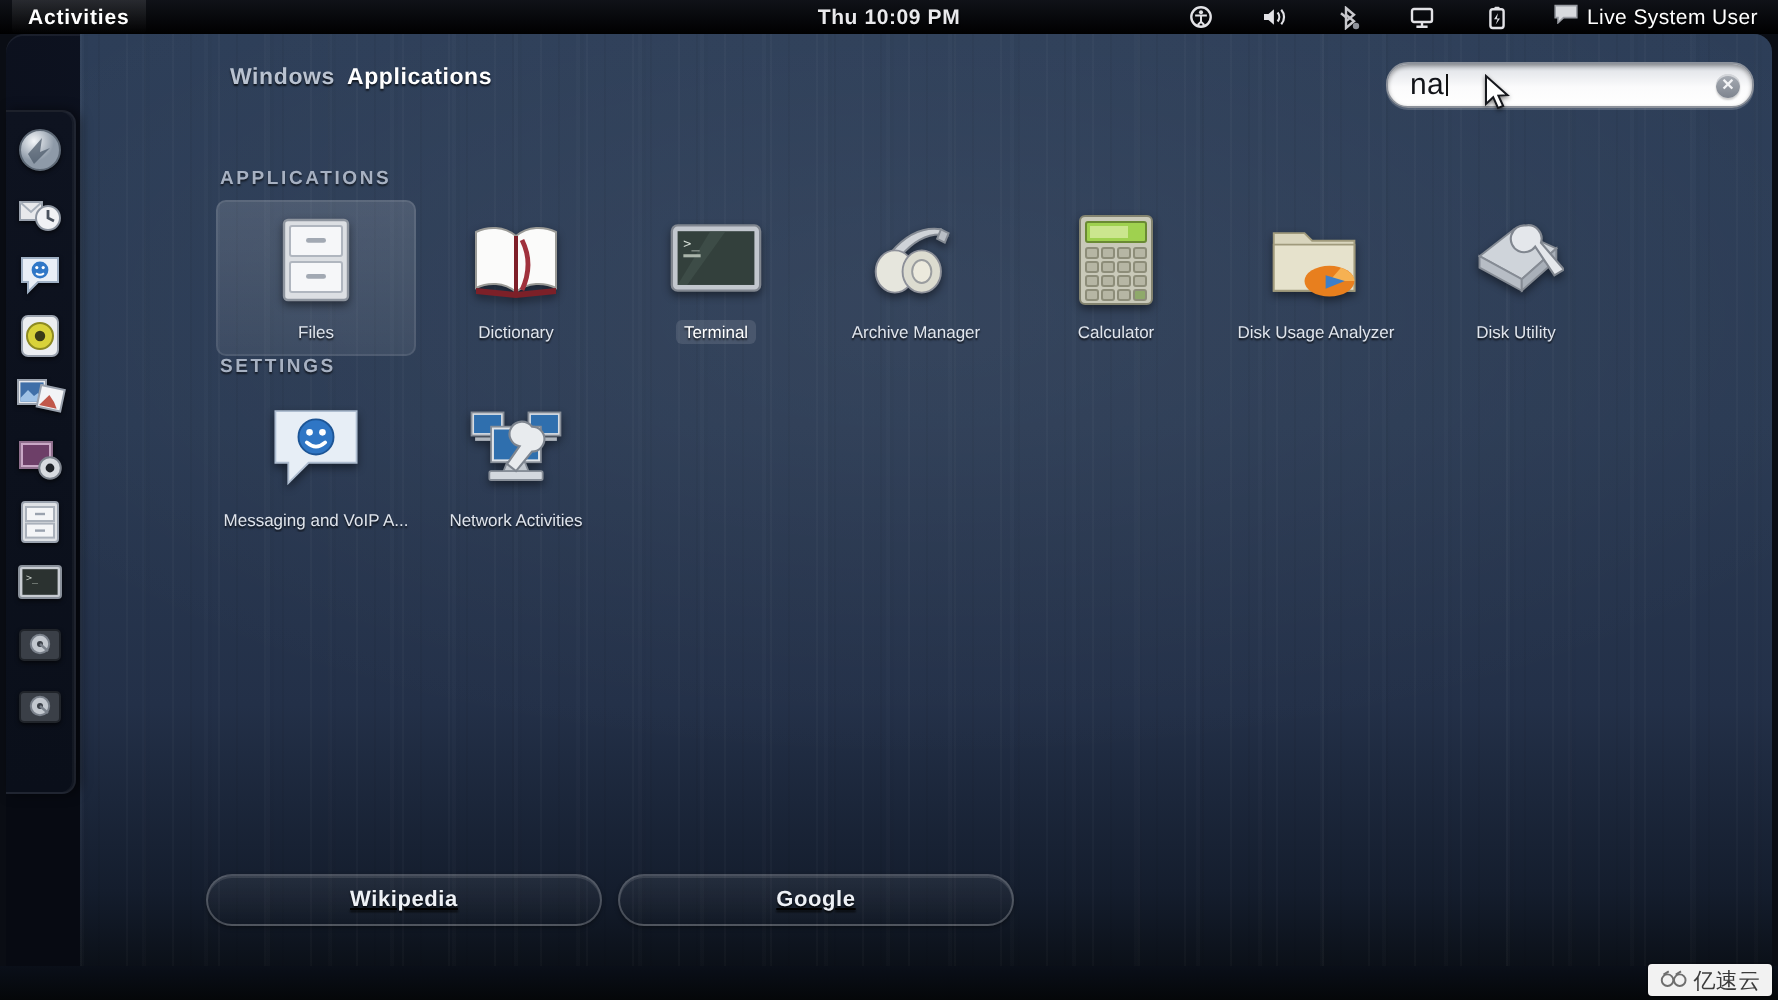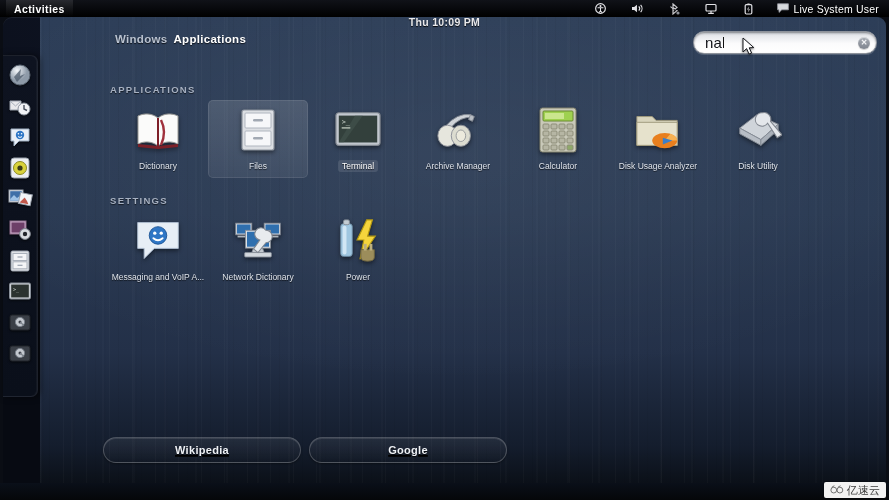--- a/index.html
+++ b/index.html
@@ -53,21 +53,20 @@
   #clock {
     position: absolute;
     left: 0; right: 0; top: 0;
     height: 17px;
     display: flex; align-items: center; justify-content: center;
     font-size: 10.5px;
     color: #e9e9ec;
     font-weight: bold;
     letter-spacing: .3px;
     text-shadow: 0 1px 1px rgba(0,0,0,.9);
-    margin-top: 13px;
   }
   #tray {
     position: absolute;
     right: 4px; top: 0;
     height: 17px;
     display: flex; align-items: center; gap: 12px;
   }
   .tray-icon {
     width: 25px; height: 17px;
     display: flex; align-items: center; justify-content: center;
@@ -258,21 +257,21 @@
     overflow: hidden;
     text-overflow: ellipsis;
     text-shadow: 0 1px 1px rgba(0,0,0,.75);
     padding: 1px 4px;
     border-radius: 3px;
   }
   .app.label-hl .app-label {
     background: rgba(255,255,255,.11);
     color: #ffffff;
   }
-  #settings-section { margin-top: 17px; }
+  #settings-section { }
 
   
   #providers {
     position: absolute;
     left: 103px; top: 437px;
     display: flex;
     gap: 8px;
     z-index: 28;
     text-decoration: underline;
   }
@@ -429,44 +428,44 @@
   <svg id="cursor" width="13" height="19" viewBox="0 0 13 19">
     <path d="M1 1 L1 15 L4.6 11.6 L7 17 L9.6 16 L7.2 10.8 L11.8 10.6 Z" fill="#ffffff" stroke="#16181d" stroke-width="1"></path>
   </svg>
 
   <div id="results">
 
     <div id="apps-section">
       <div class="section-title">APPLICATIONS</div>
       <div class="grid">
 
+        <div class="app selected">
+          <div class="app-icon">
+            <svg width="44" height="48" viewBox="0 0 44 48">
+              <rect x="6" y="4" width="32" height="40" rx="2" fill="#dcdfe3" stroke="#8e959f" stroke-width="1.2"></rect>
+              <rect x="9" y="7" width="26" height="15" rx="1" fill="#f6f7f9" stroke="#b0b6bf"></rect>
+              <rect x="9" y="25" width="26" height="15" rx="1" fill="#f6f7f9" stroke="#b0b6bf"></rect>
+              <rect x="17" y="13" width="10" height="2.4" rx="1.2" fill="#a2a9b3"></rect>
+              <rect x="17" y="31" width="10" height="2.4" rx="1.2" fill="#a2a9b3"></rect>
+            </svg>
+          </div>
+          <div class="app-label">Files</div>
+        </div>
+
         <div class="app">
           <div class="app-icon">
             <svg width="48" height="44" viewBox="0 0 48 44">
               <path d="M24 10 C18 5 10 5 4 8 L4 36 C10 33 18 33 24 38 Z" fill="#fbfbfa" stroke="#9a9a96"></path>
               <path d="M24 10 C30 5 38 5 44 8 L44 36 C38 33 30 33 24 38 Z" fill="#fbfbfa" stroke="#9a9a96"></path>
               <path d="M24 10 L24 38" stroke="#7e1f28" stroke-width="2"></path>
               <path d="M27 12 q6 12 0 25" stroke="#a0313c" stroke-width="2.4" fill="none"></path>
               <path d="M4 36 L24 38 L44 36 L44 39 L24 41 L4 39 Z" fill="#7c2028"></path>
             </svg>
           </div>
           <div class="app-label">Dictionary</div>
-        </div>
-
-        <div class="app selected">
-          <div class="app-icon">
-            <svg width="44" height="48" viewBox="0 0 44 48">
-              <rect x="6" y="4" width="32" height="40" rx="2" fill="#dcdfe3" stroke="#8e959f" stroke-width="1.2"></rect>
-              <rect x="9" y="7" width="26" height="15" rx="1" fill="#f6f7f9" stroke="#b0b6bf"></rect>
-              <rect x="9" y="25" width="26" height="15" rx="1" fill="#f6f7f9" stroke="#b0b6bf"></rect>
-              <rect x="17" y="13" width="10" height="2.4" rx="1.2" fill="#a2a9b3"></rect>
-              <rect x="17" y="31" width="10" height="2.4" rx="1.2" fill="#a2a9b3"></rect>
-            </svg>
-          </div>
-          <div class="app-label">Files</div>
         </div>
 
         <div class="app label-hl">
           <div class="app-icon">
             <svg width="50" height="42" viewBox="0 0 50 42">
               <rect x="2" y="3" width="46" height="34" rx="3" fill="#c2c7ce" stroke="#80868f" stroke-width="1.2"></rect>
               <rect x="5" y="6" width="40" height="28" fill="#33403c"></rect>
               <path d="M5 34 L22 6 L30 6 L10 34 Z" fill="#4a5a54" opacity=".45"></path>
               <text x="8" y="15" font-family="monospace" font-size="7" fill="#d8e0d8">&gt;_</text>
               <rect x="8" y="18" width="9" height="1.6" fill="#aab5ab"></rect>
@@ -572,37 +571,23 @@
               <rect x="35.4" y="5.4" width="15.2" height="10.2" fill="#2f6fae"></rect>
               <rect x="4" y="18" width="14" height="2" fill="#aeb5bd"></rect>
               <rect x="36" y="18" width="14" height="2" fill="#aeb5bd"></rect>
               <rect x="13" y="12" width="28" height="20" fill="#dfe3e8" stroke="#878e98"></rect>
               <rect x="14.6" y="13.6" width="24.8" height="16.8" fill="#2f6fae"></rect>
               <path d="M22 32 h10 l2 5 h-14 z" fill="#c3c9d0" stroke="#878e98"></path>
               <rect x="12" y="37" width="30" height="5" rx="1" fill="#d3d8de" stroke="#878e98"></rect>
               <path d="M36 12 a7 7 0 1 0 -7 11 L22 33 l5 4 L36 26 a7 7 0 0 0 0 -14 Z" fill="#e8ebee" stroke="#7e858f" stroke-width="1.2"></path>
             </svg>
           </div>
-          <div class="app-label">Network Dictionary</div>
-        </div>
-
-        <div class="app">
-          <div class="app-icon">
-            <svg width="50" height="50" viewBox="0 0 50 50">
-              <rect x="7" y="7" width="12" height="34" rx="3" fill="#9fc6e0" stroke="#6d8ca3"></rect>
-              <rect x="9" y="9" width="4" height="30" rx="2" fill="#ddeef9" opacity=".8"></rect>
-              <rect x="10" y="3" width="6" height="5" rx="1.5" fill="#c3ccd3" stroke="#8a929b"></rect>
-              <path d="M34 3 L24 24 L31 24 L27 44 L43 20 L35 20 L40 3 Z" fill="#f6d53c" stroke="#b59a13" stroke-width="1.2"></path>
-              <path d="M28 34 h14 v8 q0 4 -7 4 q-7 0 -7 -4 z" fill="#9c8d5b" stroke="#6f6440"></path>
-              <rect x="31" y="28" width="3" height="7" fill="#bdb07e"></rect>
-              <rect x="37" y="28" width="3" height="7" fill="#bdb07e"></rect>
-            </svg>
-          </div>
-          <div class="app-label">Power</div>
-        </div>
+          <div class="app-label">Network Activities</div>
+        </div>
+
 
       </div>
     </div>
   </div>
 
   <div id="providers">
     <div class="provider-btn">Wikipedia</div>
     <div class="provider-btn">Google</div>
   </div>
 

